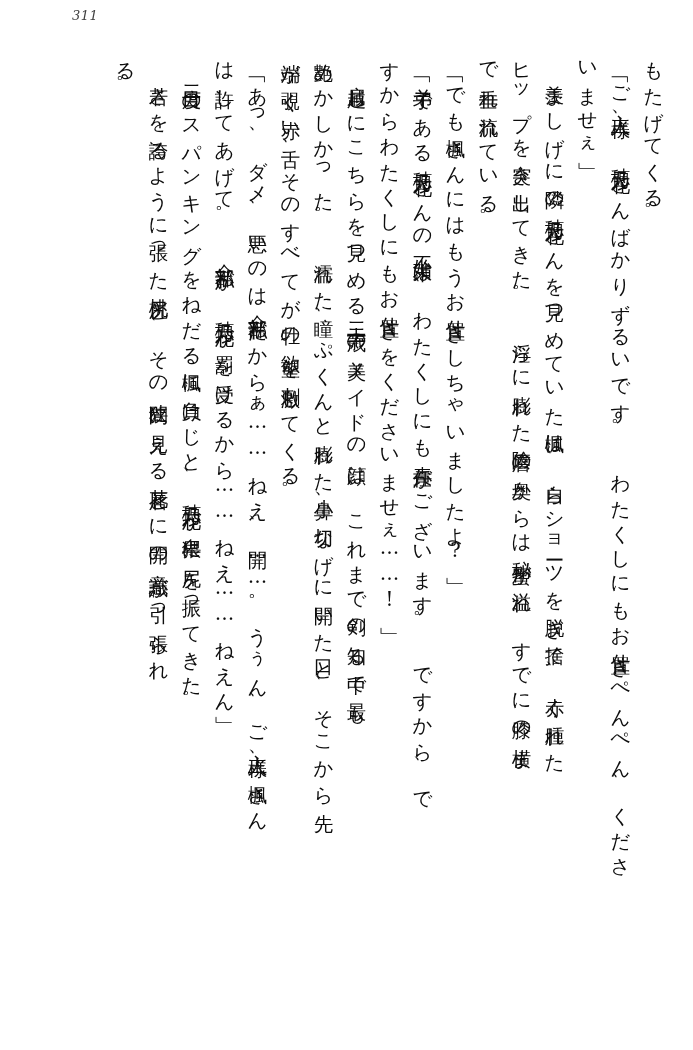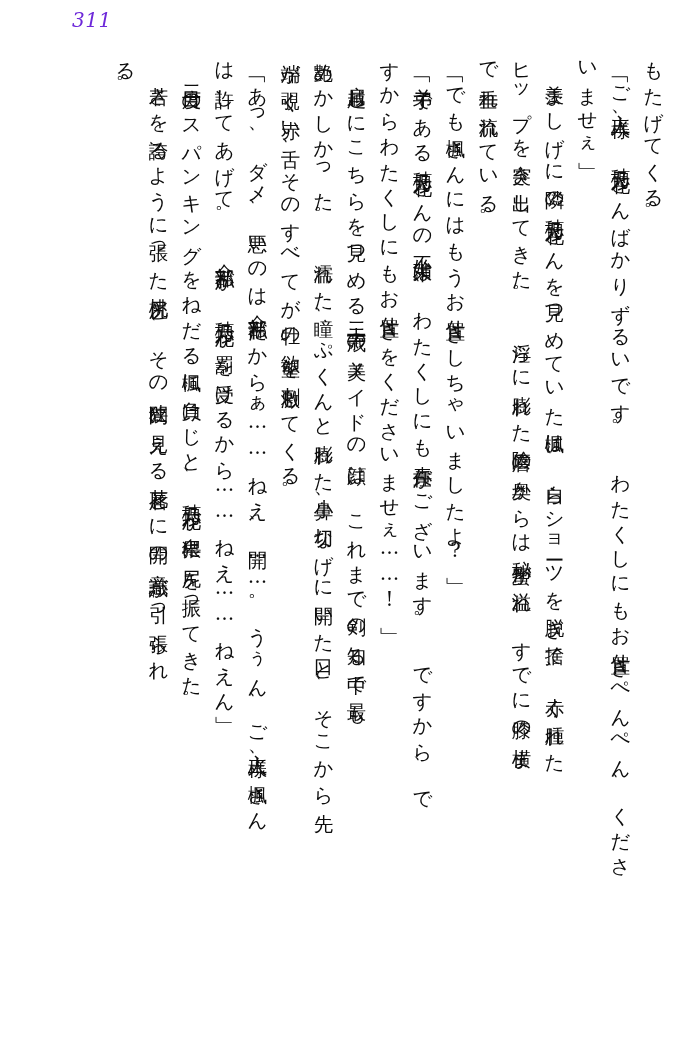--- a/index.html
+++ b/index.html
@@ -20,22 +20,22 @@
     height: 1050px;
     background: #ffffff;
     box-sizing: border-box;
   }
   .page-number {
     position: absolute;
     top: 8px;
     left: 72px;
     font-family: "DejaVu Serif", "Liberation Serif", serif;
     font-style: italic;
-    font-size: 20px;
-    color: #6d28d9;
+    font-size: 13px;
+    color: #404040;
     letter-spacing: 0.5px;
   }
   .text-block {
     position: absolute;
     top: 48px;
     left: 38px;
     right: 30px;
     height: 960px;
     display: flex;
     flex-direction: row-reverse;

